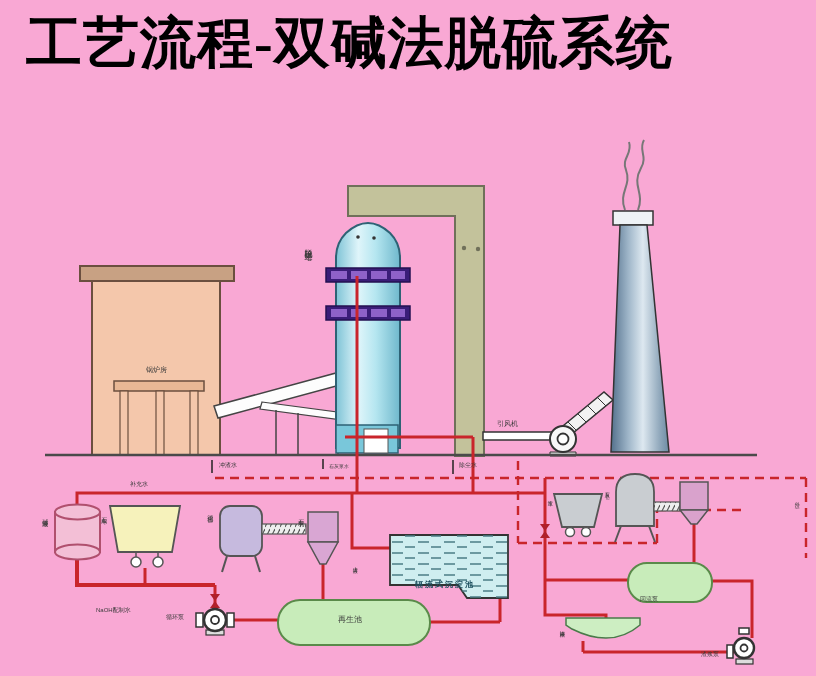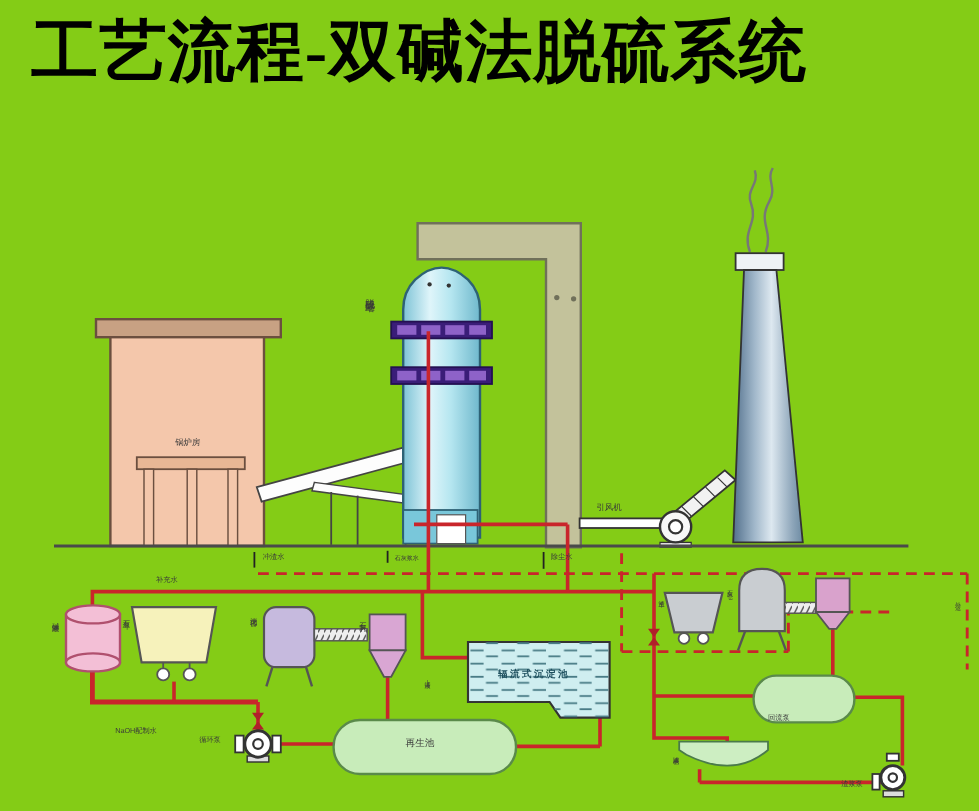--- a/index.html
+++ b/index.html
@@ -1,16 +1,16 @@
 <!DOCTYPE html>
 <html><head>
 <meta charset="utf-8">
 <style>
   html,body{margin:0;padding:0;background:#fff;}
-  .canvas{position:relative;width:816px;height:676px;background:#84cc16;overflow:hidden;
+  .canvas{position:relative;width:816px;height:676px;background:#f9a8d4;overflow:hidden;
           font-family:"Liberation Sans",sans-serif;}
   .title{position:absolute;left:26px;top:6px;width:770px;
          font-family:"Liberation Serif","DejaVu Serif",serif;
          font-size:56px;font-weight:700;color:#000;letter-spacing:1px;white-space:nowrap;}
   svg{position:absolute;left:0;top:0;}
   .lbl{position:absolute;color:#3a3a3a;line-height:1.05;white-space:nowrap;z-index:5;}
   .lbl.v{writing-mode:vertical-rl;text-orientation:upright;letter-spacing:1px;white-space:normal;}
   .lbl.pool{color:#1d4f5e;font-weight:700;letter-spacing:2px;}
 </style>
 </head>
@@ -226,21 +226,21 @@
       <div class="lbl v" style="left: 303px; top: 242px; font-size: 8px;">脱硫除尘塔</div>
       <div class="lbl" style="left: 497px; top: 420px; font-size: 7px;">引风机</div>
       <div class="lbl" style="left: 219px; top: 462px; font-size: 6px;">冲渣水</div>
       <div class="lbl" style="left: 329px; top: 464px; font-size: 5px;">石灰浆水</div>
       <div class="lbl" style="left: 459px; top: 462px; font-size: 6px;">除尘水</div>
       <div class="lbl" style="left: 130px; top: 481px; font-size: 6px;">补充水</div>
       <div class="lbl v" style="left: 42px; top: 514px; font-size: 6px;">碱液罐</div>
       <div class="lbl v" style="left: 101px; top: 512px; font-size: 6px;">石灰斗</div>
       <div class="lbl v" style="left: 207px; top: 510px; font-size: 6px;">消化器</div>
       <div class="lbl v" style="left: 298px; top: 514px; font-size: 6px;">石灰乳</div>
-      <div class="lbl pool" style="left: 415px; top: 558px; font-size: 8px;">辐流式沉淀池</div>
+      <div class="lbl pool" style="left: 415px; top: 581px; font-size: 8px;">辐流式沉淀池</div>
       <div class="lbl v" style="left: 352px; top: 562px; font-size: 5px;">上清液</div>
       <div class="lbl" style="left: 338px; top: 616px; font-size: 8px; font-family: Liberation Serif, serif;">再生池</div>
       <div class="lbl" style="left: 96px; top: 607px; font-size: 6px;">NaOH配制水</div>
       <div class="lbl" style="left: 166px; top: 614px; font-size: 6px;">循环泵</div>
       <div class="lbl v" style="left: 547px; top: 496px; font-size: 5px;">渣车</div>
       <div class="lbl v" style="left: 604px; top: 488px; font-size: 5px;">石灰仓</div>
       <div class="lbl v" style="left: 559px; top: 626px; font-size: 5px;">滤液槽</div>
       <div class="lbl" style="left: 640px; top: 596px; font-size: 6px;">回流泵</div>
       <div class="lbl" style="left: 701px; top: 651px; font-size: 6px;">渣浆泵</div>
       <div class="lbl v" style="left: 794px; top: 498px; font-size: 5px;">外运</div>

